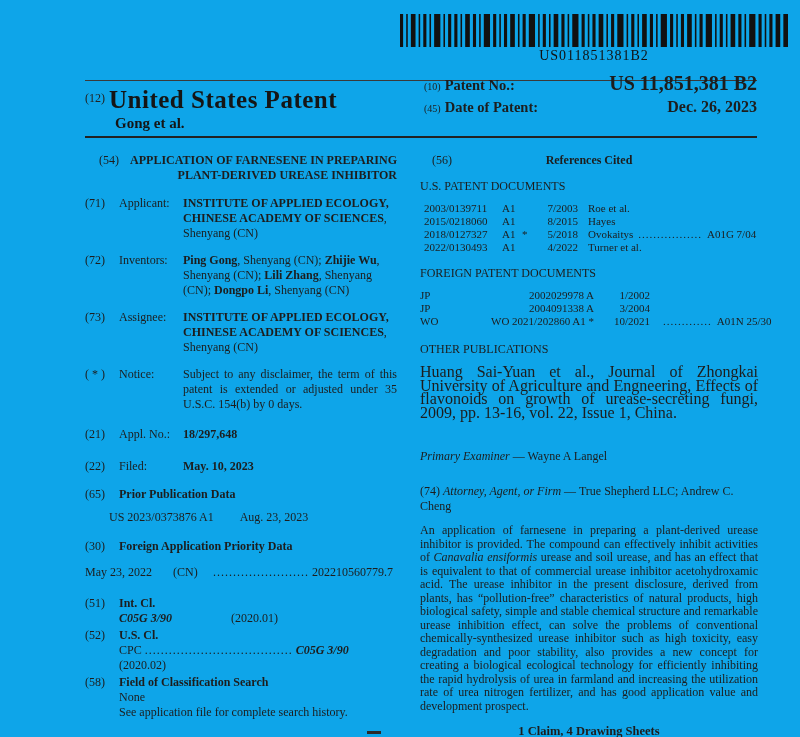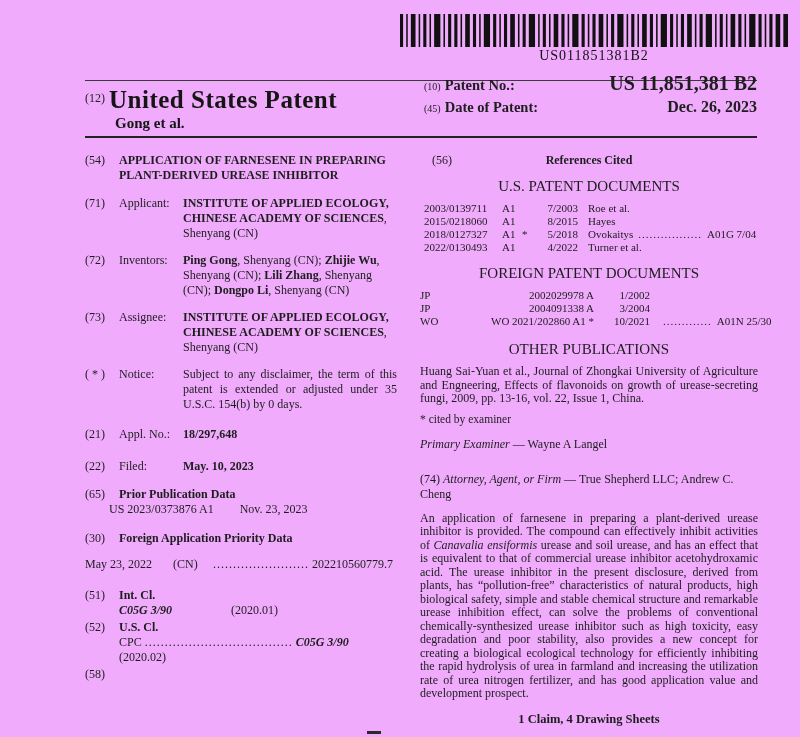--- a/index.html
+++ b/index.html
@@ -1,20 +1,20 @@
 <!DOCTYPE html>
 <html><head>
 <meta charset="utf-8">
 <style>
   * { margin:0; padding:0; box-sizing:border-box; }
   html,body { background:#fff; }
   .page {
     position:relative;
     width:800px; height:737px;
-    background:#f0abfc;
+    background:#0ea5e9;
     font-family:"Liberation Serif", serif;
     color:#1d1d1d;
     overflow:hidden;
   }
   
   .barcode-wrap { position:absolute; top:14px; left:400px; width:388px; text-align:center; }
   .barcode-bars { display:block; width:100%; height:33px; }
   .barcode-text { font-size:14px; letter-spacing:1px; margin-top:1px; color:#111; }
   
   .rule-top { position:absolute; top:80px; left:85px; width:672px; height:1px; background:#3a3a3a; }
@@ -35,49 +35,49 @@
   .col-right { position:absolute; top:153px; left:420px; width:338px; font-size:12px; line-height:15px; }
   .sec { display:flex; margin-bottom:12px; }
   .sec .num { flex:none; width:34px; }
   .sec .lbl { flex:none; width:64px; }
   .sec .content { flex:1; }
   .b { font-weight:bold; }
   .bi { font-weight:bold; font-style:italic; }
   .it { font-style:italic; }
   .just { text-align:justify; }
   .title-sec .content { font-weight:bold; width:258px; }
-  .hsec { display:flex; }
+  .hsec { display:flex; margin-bottom:8px; }
   .hsec .num { flex:none; width:34px; }
   .hsec .heading { flex:1; text-align:left; font-weight:bold; }
   .dataline { padding-left:24px; margin-bottom:14px; }
   .dataline .gap { display:inline-block; width:26px; }
   .prioline { margin-bottom:16px; white-space:nowrap; }
   .prioline .d1 { display:inline-block; width:88px; }
   .prioline .cc { display:inline-block; width:40px; }
   .dots { letter-spacing:1px; }
   .tight { margin-bottom:9px; }
   
   .rhead { position:relative; text-align:center; font-weight:bold; margin-bottom:11px; }
   .rhead .rnum { position:absolute; left:12px; top:0; font-weight:normal; }
-  .subhead { text-align:center; margin-bottom:8px; font-size:15px; }
+  .subhead { margin-bottom:8px; font-size:12px; }
   .reftable { font-size:11px; line-height:13px; margin-bottom:12px; }
   .refrow { display:flex; white-space:nowrap; }
   .refrow .rc-num { flex:none; width:82px; padding-left:4px; }
   .refrow .rc-kind { flex:none; width:20px; }
   .refrow .rc-star { flex:none; width:14px; }
   .refrow .rc-date { flex:none; width:42px; text-align:right; margin-right:10px; }
   .refrow .rc-name { }
   .refrow .rc-dots { margin:0 5px; letter-spacing:1px; }
   .ftable { font-size:11px; line-height:13px; margin-bottom:14px; }
   .frow { display:flex; white-space:nowrap; }
   .frow .fc-cc { flex:none; width:34px; }
   .frow .fc-num { flex:none; width:140px; text-align:right; }
   .frow .fc-date { flex:none; width:56px; text-align:right; margin-right:8px; }
   .frow .fc-dots { margin:0 5px; letter-spacing:1px; }
-  .citation { font-size:12px; line-height:13.5px; text-align:justify; margin-bottom:6px; }
+  .citation { font-size:16px; line-height:13.5px; text-align:justify; margin-bottom:30px; }
   .citedby { font-size:11.5px; margin-bottom:10px; }
   .examiner { margin-bottom:20px; }
   .attorney { margin-bottom:10px; }
   .abs-head { position:relative; text-align:center; font-weight:bold; letter-spacing:1px; margin-bottom:4px; font-size:12.5px; }
   .abs-head .rnum { position:absolute; left:0; font-weight:normal; letter-spacing:0; font-size:12px; }
   .abstract { text-align:justify; line-height:13.5px; margin-bottom:11px; }
   .claim-line { text-align:center; font-weight:bold; font-size:12.5px; }
   .fig-fragment { position:absolute; left:367px; top:731px; width:14px; height:3px; background:#2a2a2a; }
 </style>
 </head>
@@ -110,21 +110,21 @@
     </div>
     <div class="hdr-row">
       <span class="small-num">(45)</span>
       <span class="hdr-lbl">Date of Patent:</span>
       <span class="hdr-val val-date">Dec. 26, 2023</span>
     </div>
   </div>
 
   <div class="col-left">
 
-    <div class="sec title-sec" style="margin-bottom:13px;">
+    <div class="sec title-sec" style="margin-bottom:13px;text-align:right;">
       <span class="num">(54)</span>
       <span class="content">APPLICATION OF FARNESENE IN PREPARING PLANT-DERIVED UREASE INHIBITOR</span>
     </div>
 
     <div class="sec">
       <span class="num">(71)</span>
       <span class="lbl">Applicant:</span>
       <span class="content"><span class="b">INSTITUTE OF APPLIED ECOLOGY, CHINESE ACADEMY OF SCIENCES</span><span>, Shenyang (CN)</span></span>
     </div>
 
@@ -156,21 +156,21 @@
       <span class="num">(22)</span>
       <span class="lbl">Filed:</span>
       <span class="content b">May. 10, 2023</span>
     </div>
 
     <div class="hsec">
       <span class="num">(65)</span>
       <span class="heading">Prior Publication Data</span>
     </div>
     <div class="dataline">
-      <span>US 2023/0373876 A1</span><span class="gap"></span><span>Nov. 23, 2023</span>
+      <span>US 2023/0373876 A1</span><span class="gap"></span><span>Aug. 23, 2023</span>
     </div>
 
     <div class="hsec" style="margin-bottom:11px;">
       <span class="num">(30)</span>
       <span class="heading">Foreign Application Priority Data</span>
     </div>
     <div class="prioline">
       <span class="d1">May 23, 2022</span><span class="cc">(CN)</span><span class="dots">........................</span> <span>202210560779.7</span>
     </div>
 
@@ -185,20 +185,25 @@
     <div class="sec" style="margin-bottom:2px;">
       <span class="num">(52)</span>
       <span class="content">
         <span class="b">U.S. Cl.</span><br>
         <span>CPC</span> <span class="dots">.....................................</span> <span class="bi">C05G 3/90</span> <span>(2020.02)</span>
       </span>
     </div>
 
     <div class="sec" style="margin-bottom:0;">
       <span class="num">(58)</span>
+      <span class="content">
+        <span class="b">Field of Classification Search</span><br>
+        <span>None</span><br>
+        <span>See application file for complete search history.</span>
+      </span>
     </div>
   </div>
 
   <div class="col-right">
 
     <div class="rhead">
       <span class="rnum">(56)</span>
       <span>References Cited</span>
     </div>
 
@@ -256,21 +261,20 @@
           <span class="fc-date">10/2021</span>
           <span class="fc-dots">.............</span>
           <span>A01N 25/30</span>
       </div>
     </div>
 
     <div class="subhead">OTHER PUBLICATIONS</div>
 
     <div class="citation">Huang Sai-Yuan et al., Journal of Zhongkai University of Agriculture and Engneering, Effects of flavonoids on growth of urease-secreting fungi, 2009, pp. 13-16, vol. 22, Issue 1, China.</div>
 
-    <div class="citedby">* cited by examiner</div>
 
     <div class="examiner">
       <span class="it">Primary Examiner</span> <span>— </span><span>Wayne A Langel</span>
     </div>
 
     <div class="attorney">
       <span>(74) </span><span class="it">Attorney, Agent, or Firm</span> <span>— </span><span>True Shepherd LLC; Andrew C. Cheng</span>
     </div>
 
 

